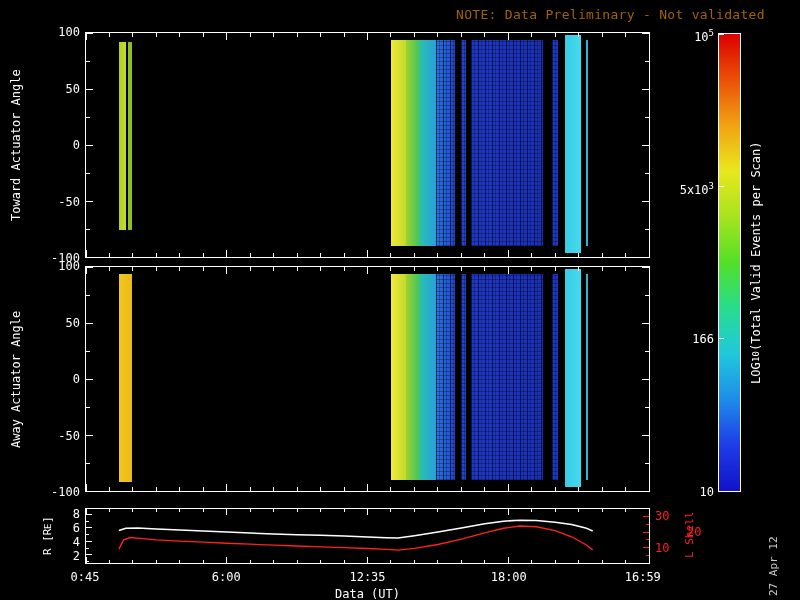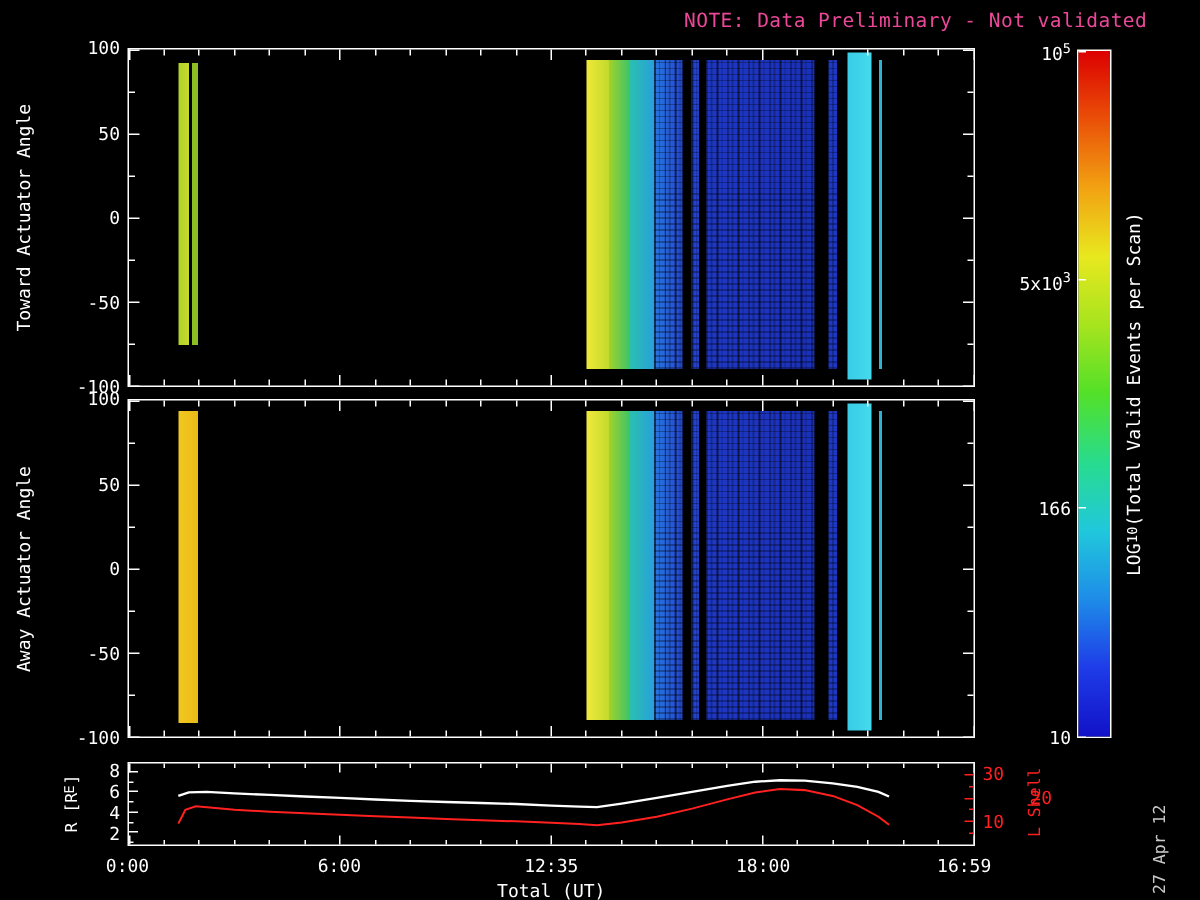--- a/index.html
+++ b/index.html
@@ -1,20 +1,20 @@
 <!DOCTYPE html>
 <html><head>
 <meta charset="utf-8">
 <style>
   *{margin:0;padding:0;box-sizing:border-box;}
   html,body{background:#000;}
   #root{position:relative;width:800px;height:600px;background:#000;overflow:hidden;
         font-family:"DejaVu Sans Mono",monospace;color:#fff;}
   #title-main{position:absolute;left:44px;top:7px;font-size:13px;white-space:pre;letter-spacing:.3px;}
-  #title-note{position:absolute;left:456px;top:7px;font-size:13px;color:#ec4899;letter-spacing:.3px;}
+  #title-note{position:absolute;left:456px;top:7px;font-size:13px;color:#a16207;letter-spacing:.3px;}
   .spanel{position:absolute;border:1px solid #fff;background:#000;}
   #panel-toward{left:85px;top:32px;width:565px;height:226px;}
   #panel-away{left:85px;top:266px;width:565px;height:226px;}
   #panel-bottom{left:85px;top:508px;width:565px;height:56px;}
   .band-layer{position:absolute;inset:0;overflow:hidden;}
   .band{position:absolute;}
   .noisy::after{content:"";position:absolute;inset:0;background:
     repeating-linear-gradient(90deg, rgba(0,0,0,.6) 0 1px, rgba(0,0,0,0) 1px 3px, rgba(0,0,0,.25) 3px 4px, rgba(0,0,0,0) 4px 7px),
     repeating-linear-gradient(0deg, rgba(0,0,0,.3) 0 1px, rgba(0,0,0,0) 1px 4px);}
   .tick-layer{position:absolute;inset:0;pointer-events:none;}
@@ -325,27 +325,27 @@
       </div>
   </div>
   <div id="yticks-l">
       <div class="tick-label ltl" style="top: calc(14.2857% - 7px);">30</div>
       <div class="tick-label ltl" style="top: calc(42.8571% - 7px); margin-left: 32px;">20</div>
       <div class="tick-label ltl" style="top: calc(71.4286% - 7px);">10</div>
     </div>
   <div id="ylabel-l" class="vlabel">L Shell</div>
 
   <div id="xlabels">
-      <div class="tick-label xtl" style="left: 0%;">0:00</div>
+      <div class="tick-label xtl" style="left: 0%;">0:45</div>
       <div class="tick-label xtl" style="left: 25%; text-align: right;">6:00</div>
       <div class="tick-label xtl" style="left: 50%;">12:35</div>
       <div class="tick-label xtl" style="left: 75%;">18:00</div>
       <div class="tick-label xtl" style="left: 100%;">16:59</div>
     </div>
-  <div id="xtitle">Total (UT)</div>
+  <div id="xtitle">Data (UT)</div>
 
   <div id="colorbar">
     <div id="cb-grad" style="background: linear-gradient(to top, rgb(18, 18, 200), rgb(30, 60, 232), rgb(30, 140, 232), rgb(32, 200, 220), rgb(40, 220, 142), rgb(82, 224, 40), rgb(166, 228, 30), rgb(232, 232, 30), rgb(242, 162, 18), rgb(234, 80, 8), rgb(220, 0, 0));"></div>
   <div class="tick" style="top: calc(0% - 0.5px); left: 0px; width: 5px; height: 1px;"></div>
       <div class="tick" style="top: calc(33.3% - 0.5px); left: 0px; width: 5px; height: 1px;"></div>
       <div class="tick" style="top: calc(66.7% - 0.5px); left: 0px; width: 5px; height: 1px;"></div>
       <div class="tick" style="top: calc(100% - 0.5px); left: 0px; width: 5px; height: 1px;"></div>
     </div>
   <div id="cb-labels">
       <div class="tick-label cbl" style="top: calc(0% - 7px);"><span>10</span><sup>5</sup></div>

